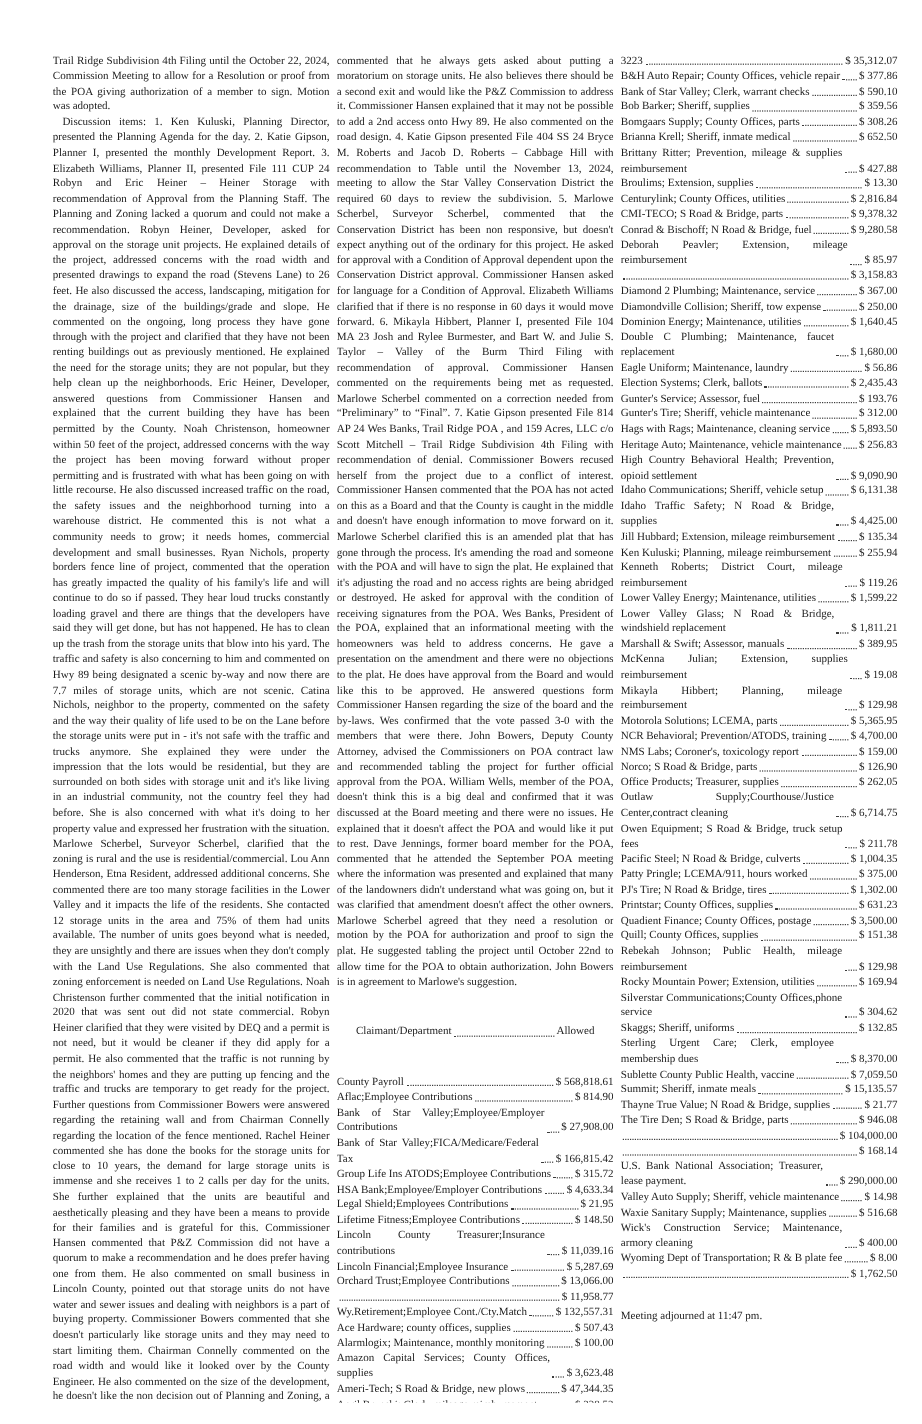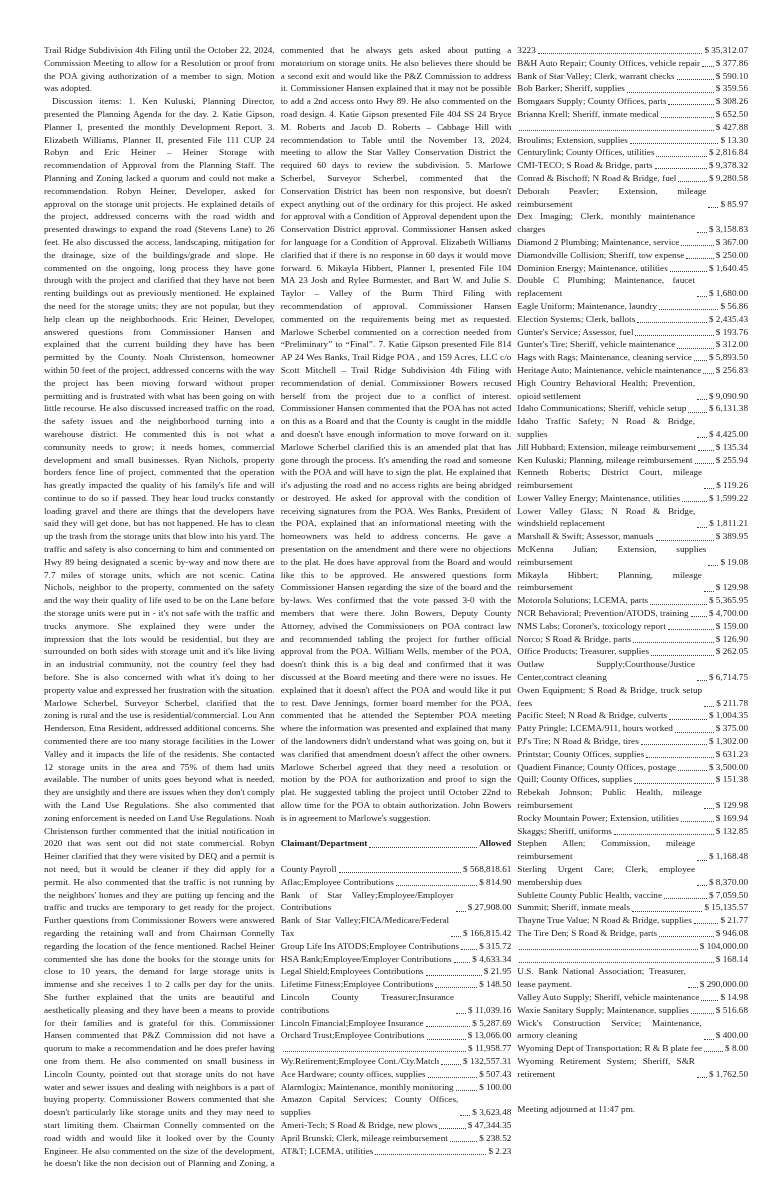--- a/index.html
+++ b/index.html
@@ -26,21 +26,21 @@
   p.para.indent { text-indent: 8px; }
   .spacer { height: 12.8px; }
   .claim { display: flex; }
   .claim-name { flex: 0 1 auto; min-width: 0; }
   .claim-dots {
     flex: 1 0 10px;
     border-bottom: 1.5px dotted #3c3c3c;
     margin: 0 2px 2.5px 2px;
   }
   .claim-amt { white-space: nowrap; align-self: flex-end; }
-  .claims-header { margin: 0; font-weight: bold; }
+  .claims-header { margin: 16px; }
 </style>
 </head>
 <body>
 
 <div class="page">
   <div class="col" id="col1">
       <p class="para">Trail Ridge Subdivision 4th Filing until the October 22, 2024, Commission Meeting to allow for a Resolution or proof from the POA giving authorization of a member to sign. Motion was adopted.</p>
       <p class="para indent">Discussion items:  1. Ken Kuluski, Planning Director, presented the Planning Agenda for the day. 2. Katie Gipson, Planner I, presented the monthly Development Report. 3. Elizabeth Williams, Planner II, presented File 111 CUP 24 Robyn and Eric Heiner – Heiner Storage with recommendation of Approval from the Planning Staff. The Planning and Zoning lacked a quorum and could not make a recommendation. Robyn Heiner, Developer, asked for approval on the storage unit projects. He explained details of the project, addressed concerns with the road width and presented drawings to expand the road (Stevens Lane) to 26 feet. He also discussed the access, landscaping, mitigation for the drainage, size of the buildings/grade and slope. He commented on the ongoing, long process they have gone through with the project and clarified that they have not been renting buildings out as previously mentioned. He explained the need for the storage units; they are not popular, but they help clean up the neighborhoods. Eric Heiner, Developer, answered questions from Commissioner Hansen and explained that the current building they have has been permitted by the County. Noah Christenson, homeowner within 50 feet of the project, addressed concerns with the way the project has been moving forward without proper permitting and is frustrated with what has been going on with little recourse. He also discussed increased traffic on the road, the safety issues and the neighborhood turning into a warehouse district. He commented this is not what a community needs to grow; it needs homes, commercial development and small businesses. Ryan Nichols, property borders fence line of project, commented that the operation has greatly impacted the quality of his family's life and will continue to do so if passed. They hear loud trucks constantly loading gravel and there are things that the developers have said they will get done, but has not happened. He has to clean up the trash from the storage units that blow into his yard. The traffic and safety is also concerning to him and commented on Hwy 89 being designated a scenic by-way and now there are 7.7 miles of storage units, which are not scenic. Catina Nichols, neighbor to the property, commented on the safety and the way their quality of life used to be on the Lane before the storage units were put in - it's not safe with the traffic and trucks anymore. She explained they were under the impression that the lots would be residential, but they are surrounded on both sides with storage unit and it's like living in an industrial community, not the country feel they had before. She is also concerned with what it's doing to her property value and expressed her frustration with the situation. Marlowe Scherbel, Surveyor Scherbel, clarified that the zoning is rural and the use is residential/commercial. Lou Ann Henderson, Etna Resident, addressed additional concerns. She commented there are too many storage facilities in the Lower Valley and it impacts the life of the residents. She contacted 12 storage units in the area and 75% of them had units available. The number of units goes beyond what is needed, they are unsightly and there are issues when they don't comply with the Land Use Regulations. She also commented that zoning enforcement is needed on Land Use Regulations. Noah Christenson further commented that the initial notification in 2020 that was sent out did not state commercial. Robyn Heiner clarified that they were visited by DEQ and a permit is not need, but it would be cleaner if they did apply for a permit. He also commented that the traffic is not running by the neighbors' homes and they are putting up fencing and the traffic and trucks are temporary to get ready for the project. Further questions from Commissioner Bowers were answered regarding the retaining wall and from Chairman Connelly regarding the location of the fence mentioned. Rachel Heiner commented she has done the books for the storage units for close to 10 years, the demand for large storage units is immense and she receives 1 to 2 calls per day for the units. She further explained that the units are beautiful and aesthetically pleasing and they have been a means to provide for their families and is grateful for this. Commissioner Hansen commented that P&amp;Z Commission did not have a quorum to make a recommendation and he does prefer having one from them. He also commented on small business in Lincoln County, pointed out that storage units do not have water and sewer issues and dealing with neighbors is a part of buying property. Commissioner Bowers commented that she doesn't particularly like storage units and they may need to start limiting them. Chairman Connelly commented on the road width and would like it looked over by the County Engineer. He also commented on the size of the development, he doesn't like the non decision out of Planning and Zoning, a DEQ permit would impact his decision and would like it to go back to P&amp;Z for a decision. He also expressed concerns with the possibility of storage units being used to live in and</p>
     </div>
 
@@ -177,20 +177,21 @@
           <span class="claim-name">Bomgaars Supply; County Offices, parts</span>
           <span class="claim-dots"></span>
           <span class="claim-amt">$ 308.26</span>
         </div>
         <div class="claim">
           <span class="claim-name">Brianna Krell; Sheriff, inmate medical</span>
           <span class="claim-dots"></span>
           <span class="claim-amt">$ 652.50</span>
         </div>
         <div class="claim">
+          <span class="claim-name">Brittany Ritter; Prevention, mileage &amp; supplies reimbursement</span>
           <span class="claim-dots"></span>
           <span class="claim-amt">$ 427.88</span>
         </div>
         <div class="claim">
           <span class="claim-name">Broulims; Extension, supplies</span>
           <span class="claim-dots"></span>
           <span class="claim-amt">$ 13.30</span>
         </div>
         <div class="claim">
           <span class="claim-name">Centurylink; County Offices, utilities</span>
@@ -206,21 +207,20 @@
           <span class="claim-name">Conrad &amp; Bischoff; N Road &amp; Bridge, fuel</span>
           <span class="claim-dots"></span>
           <span class="claim-amt">$ 9,280.58</span>
         </div>
         <div class="claim">
           <span class="claim-name">Deborah Peavler; Extension, mileage reimbursement</span>
           <span class="claim-dots"></span>
           <span class="claim-amt">$ 85.97</span>
         </div>
         <div class="claim">
-          <span class="claim-name">Dex Imaging; Clerk, monthly maintenance charges</span>
           <span class="claim-dots"></span>
           <span class="claim-amt">$ 3,158.83</span>
         </div>
         <div class="claim">
           <span class="claim-name">Diamond 2 Plumbing; Maintenance, service</span>
           <span class="claim-dots"></span>
           <span class="claim-amt">$ 367.00</span>
         </div>
         <div class="claim">
           <span class="claim-name">Diamondville Collision; Sheriff, tow expense</span>
@@ -391,30 +391,30 @@
           <span class="claim-name">Rebekah Johnson; Public Health, mileage reimbursement</span>
           <span class="claim-dots"></span>
           <span class="claim-amt">$ 129.98</span>
         </div>
         <div class="claim">
           <span class="claim-name">Rocky Mountain Power; Extension, utilities</span>
           <span class="claim-dots"></span>
           <span class="claim-amt">$ 169.94</span>
         </div>
         <div class="claim">
+          <span class="claim-name">Silverstar Communications;County Offices,phone service</span>
+          <span class="claim-dots"></span>
+          <span class="claim-amt">$ 304.62</span>
+        </div>
+        <div class="claim">
           <span class="claim-name">Skaggs; Sheriff, uniforms</span>
           <span class="claim-dots"></span>
           <span class="claim-amt">$ 132.85</span>
         </div>
         <div class="claim">
-          <span class="claim-name">Stephen Allen; Commission, mileage reimbursement</span>
-          <span class="claim-dots"></span>
-          <span class="claim-amt">$ 1,168.48</span>
-        </div>
-        <div class="claim">
           <span class="claim-name">Sterling Urgent Care; Clerk, employee membership dues</span>
           <span class="claim-dots"></span>
           <span class="claim-amt">$ 8,370.00</span>
         </div>
         <div class="claim">
           <span class="claim-name">Sublette County Public Health, vaccine</span>
           <span class="claim-dots"></span>
           <span class="claim-amt">$ 7,059.50</span>
         </div>
         <div class="claim">
@@ -459,21 +459,20 @@
           <span class="claim-name">Wick's Construction Service; Maintenance, armory cleaning</span>
           <span class="claim-dots"></span>
           <span class="claim-amt">$ 400.00</span>
         </div>
         <div class="claim">
           <span class="claim-name">Wyoming Dept of Transportation; R &amp; B plate fee</span>
           <span class="claim-dots"></span>
           <span class="claim-amt">$ 8.00</span>
         </div>
         <div class="claim">
-          <span class="claim-name">Wyoming Retirement System; Sheriff, S&amp;R retirement</span>
           <span class="claim-dots"></span>
           <span class="claim-amt">$ 1,762.50</span>
         </div>
       </div>
     <div class="spacer"></div>
     <div id="closing">
         <p>Meeting adjourned at 11:47 pm.</p>
       </div>
 
   </div>

